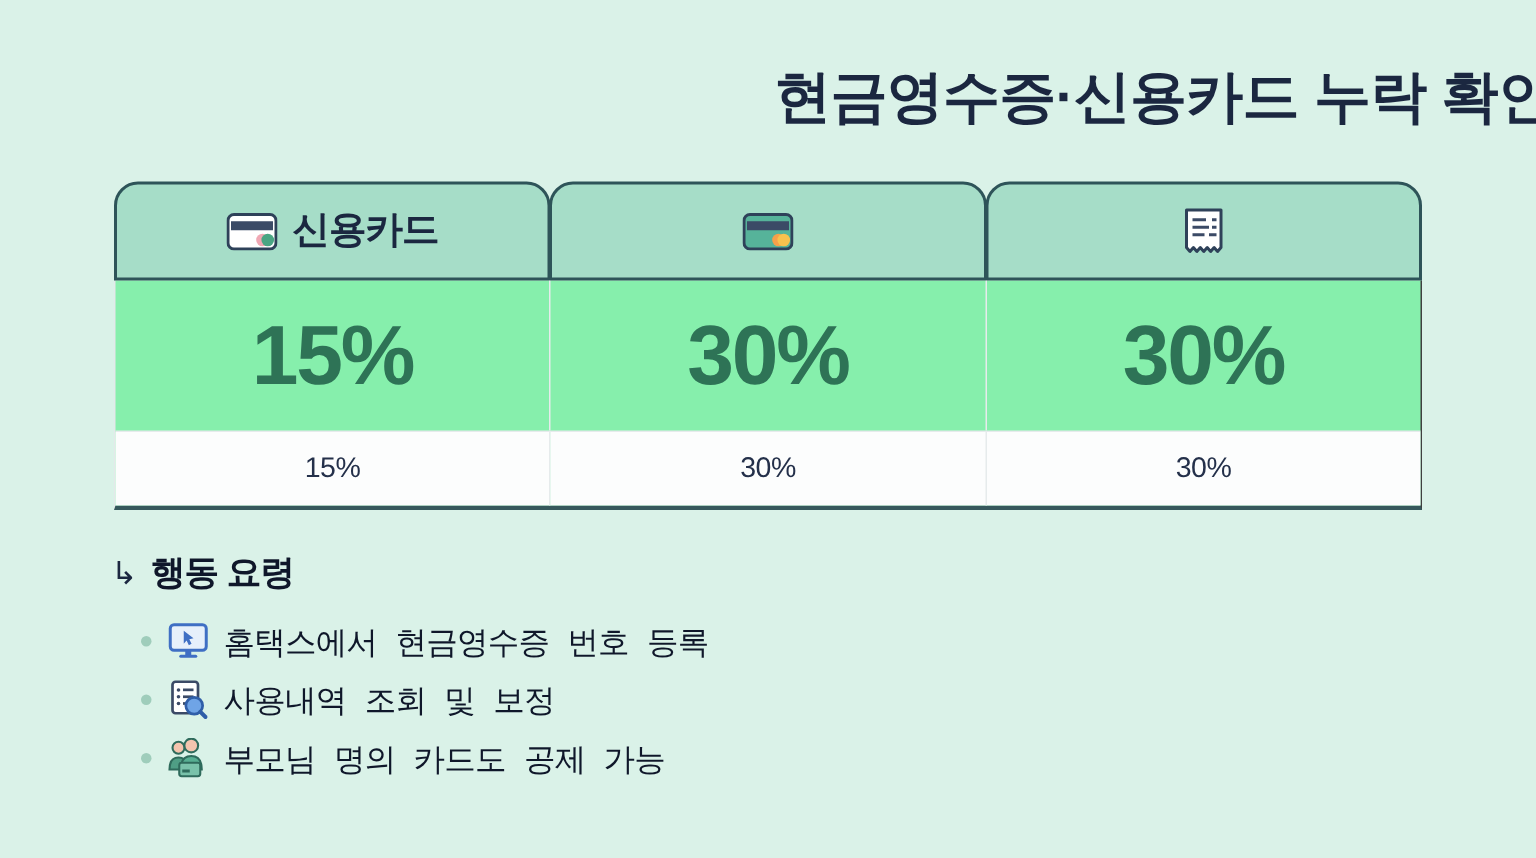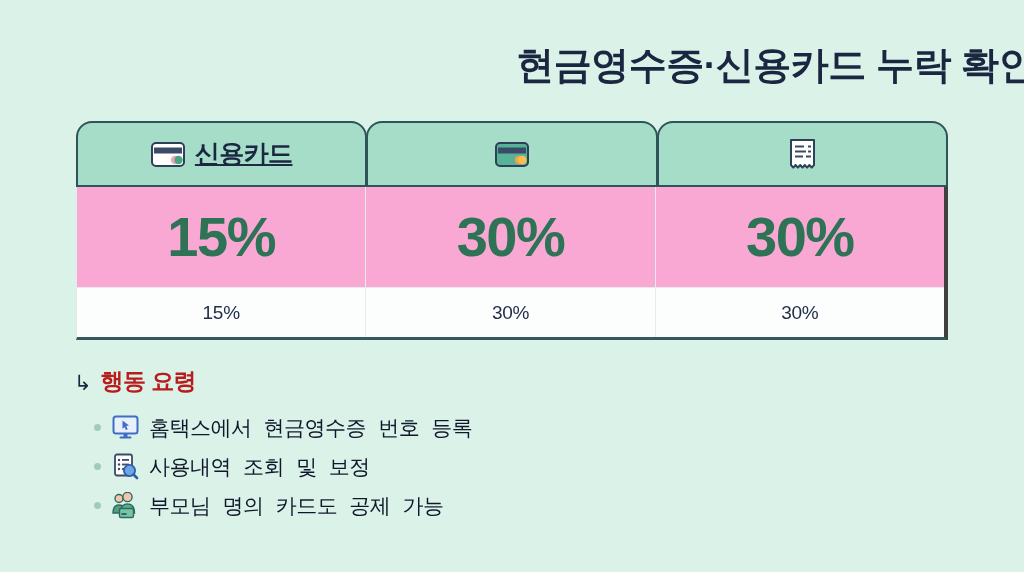--- a/index.html
+++ b/index.html
@@ -35,21 +35,20 @@
   .table-wrap {
     position: absolute;
     top: 121px;
     left: 76px;
     width: 872px;
   }
 
   .header-row {
     display: flex;
     width: 100%;
-    text-decoration: underline;
   }
 
   .hcell {
     flex: 1 1 0;
     height: 66px;
     background: #a6ddc8;
     border: 2px solid #2e5459;
     border-bottom: 2px solid #2e5459;
     border-radius: 16px 16px 0 0;
     display: flex;
@@ -63,23 +62,23 @@
   .hcell-label {
     font-size: 25px;
     font-weight: 700;
     color: #1b2740;
     letter-spacing: -0.6px;
     line-height: 1;
     padding-bottom: 2px;
   }
 
   .body-wrap {
-    background: #f9a8d4;
+    background: #86efac;
     border-left: 1px solid #e4e9ea;
-    border-right: 4px solid #404040;
+    border-right: 1px solid #404040;
     border-bottom: 3px solid #36585c;
   }
 
   .value-row, .note-row {
     display: flex;
     width: 100%;
   }
 
   .vcell {
     flex: 1 1 0;
@@ -138,21 +137,21 @@
     font-size: 21px;
     color: #1b2740;
     line-height: 1;
     font-weight: 400;
     transform: translateY(1px);
   }
 
   .actions-title {
     font-size: 23px;
     font-weight: 700;
-    color: #b91c1c;
+    color: #0f172a;
     letter-spacing: -0.6px;
   }
 
   .action-item {
     display: flex;
     align-items: center;
     gap: 9px;
     height: 39px;
     padding-left: 20px;
   }

